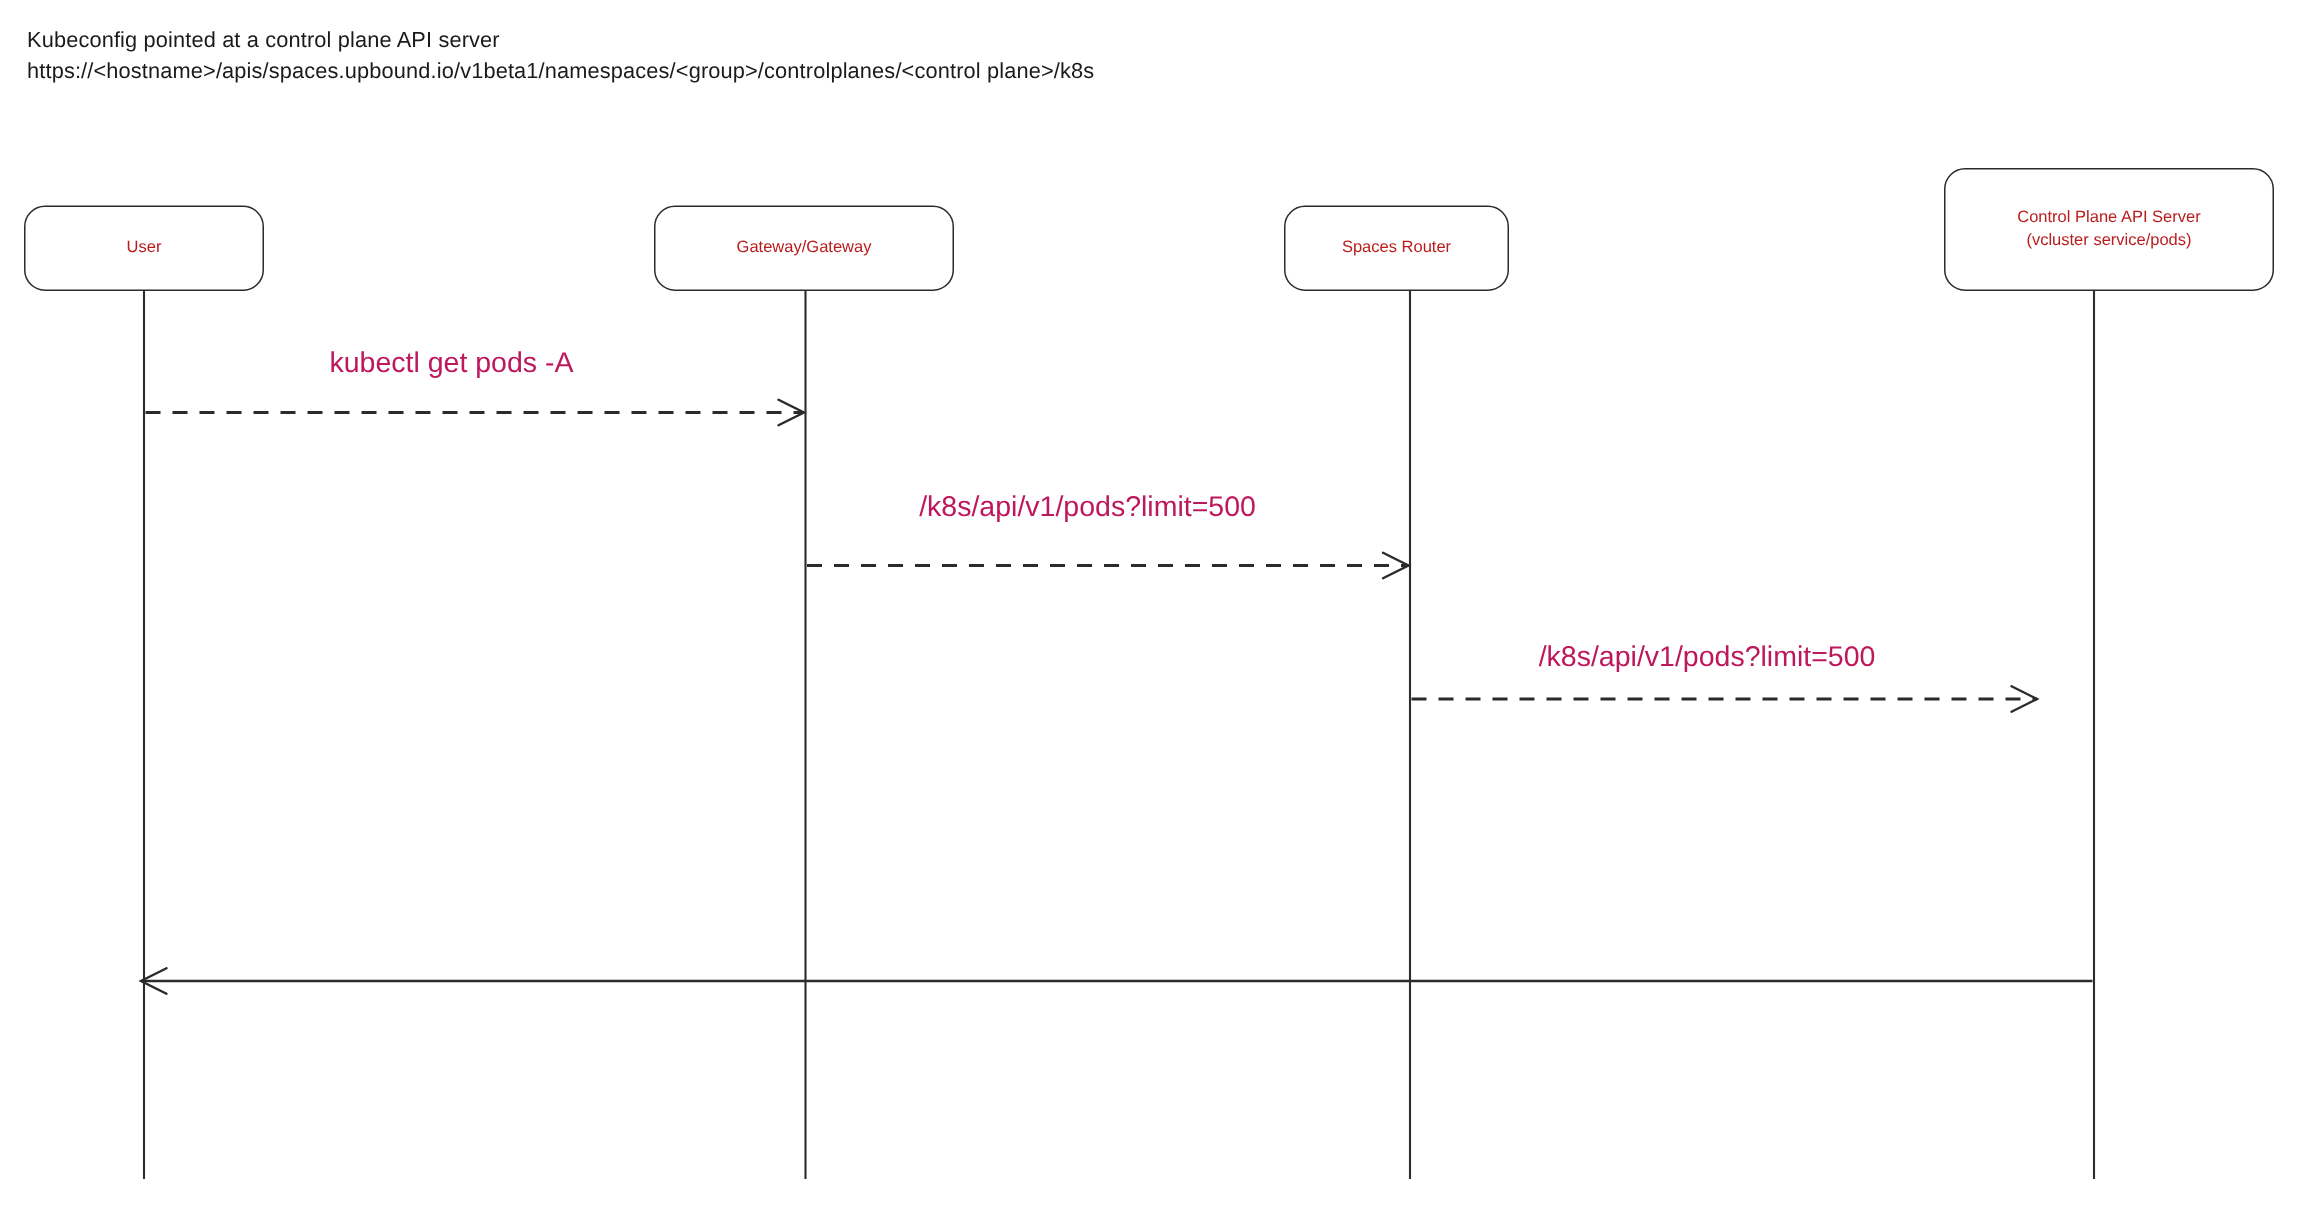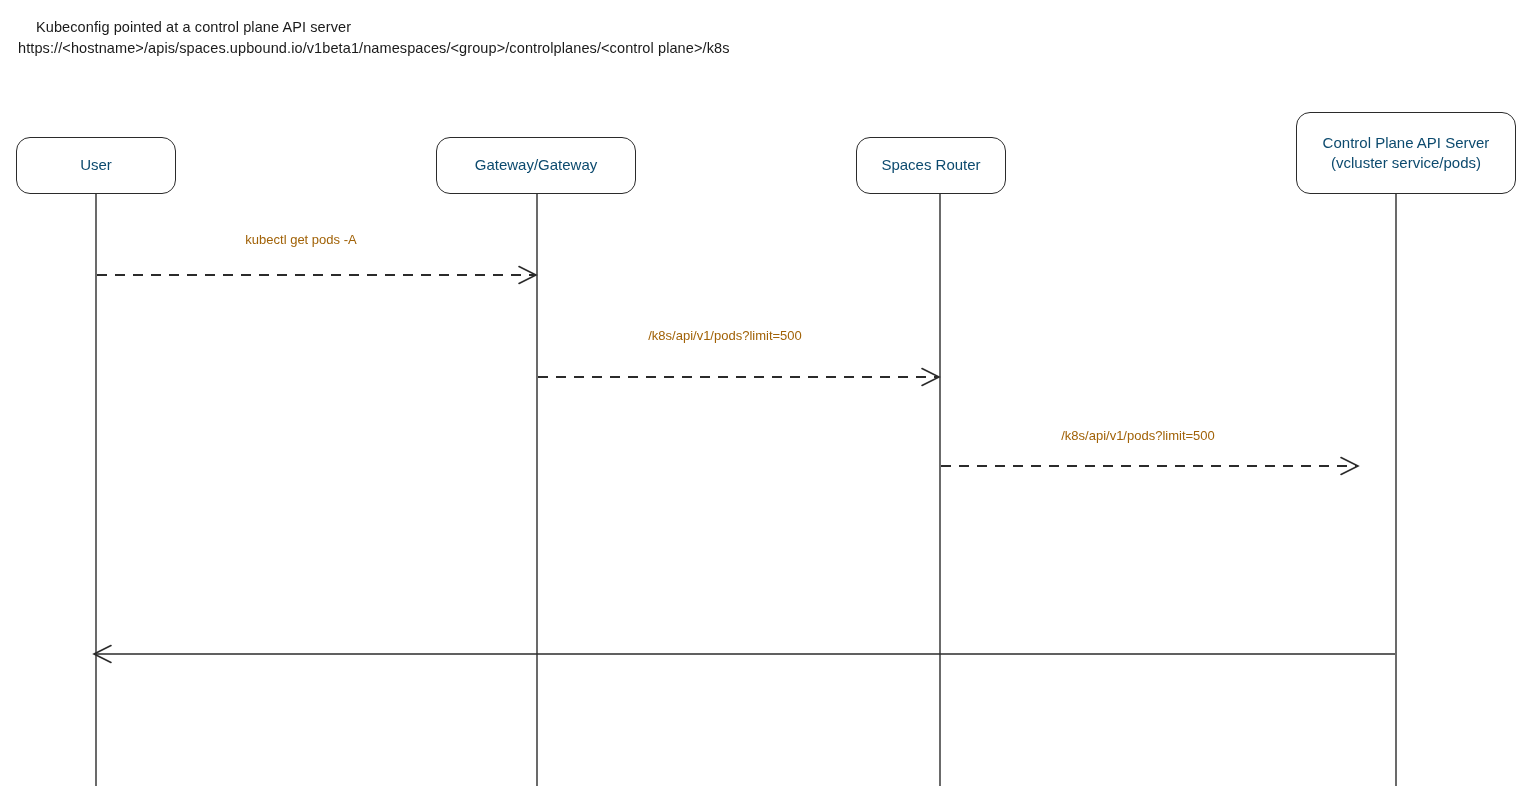--- a/index.html
+++ b/index.html
@@ -21,54 +21,54 @@
     height: 803px;
   }
   .header-text {
     position: absolute;
     font-size: 14.5px;
     line-height: 1.2;
     color: #1a1a1a;
     white-space: nowrap;
     letter-spacing: 0.1px;
   }
-  #header-title { left: 18px; top: 19px; margin-left: 18px; }
+  #header-title { left: 18px; top: 19px; }
   #header-url   { left: 18px; top: 40px; }
 
   .svg-layer {
     position: absolute;
     left: 0;
     top: 0;
     width: 1532px;
     height: 803px;
   }
   .actor-box {
     position: absolute;
     box-sizing: border-box;
     border: 1.6px solid #2b2b2b;
     border-radius: 14px;
     background: #ffffff;
     display: flex;
     align-items: center;
     justify-content: center;
     text-align: center;
-    font-size: 15px;
+    font-size: 11px;
     line-height: 1.35;
-    color: #0c4a6e;
+    color: #b91c1c;
     z-index: 3;
   }
   .actor-label {
     display: block;
     white-space: pre-line;
     padding: 0 8px;
   }
   .msg-label {
     position: absolute;
-    font-size: 13px;
-    color: #a16207;
+    font-size: 19px;
+    color: #be185d;
     white-space: nowrap;
     transform: translateX(-50%);
     z-index: 4;
   }
 </style>
 </head>
 <body>
 
 <div id="diagram-root">
 

